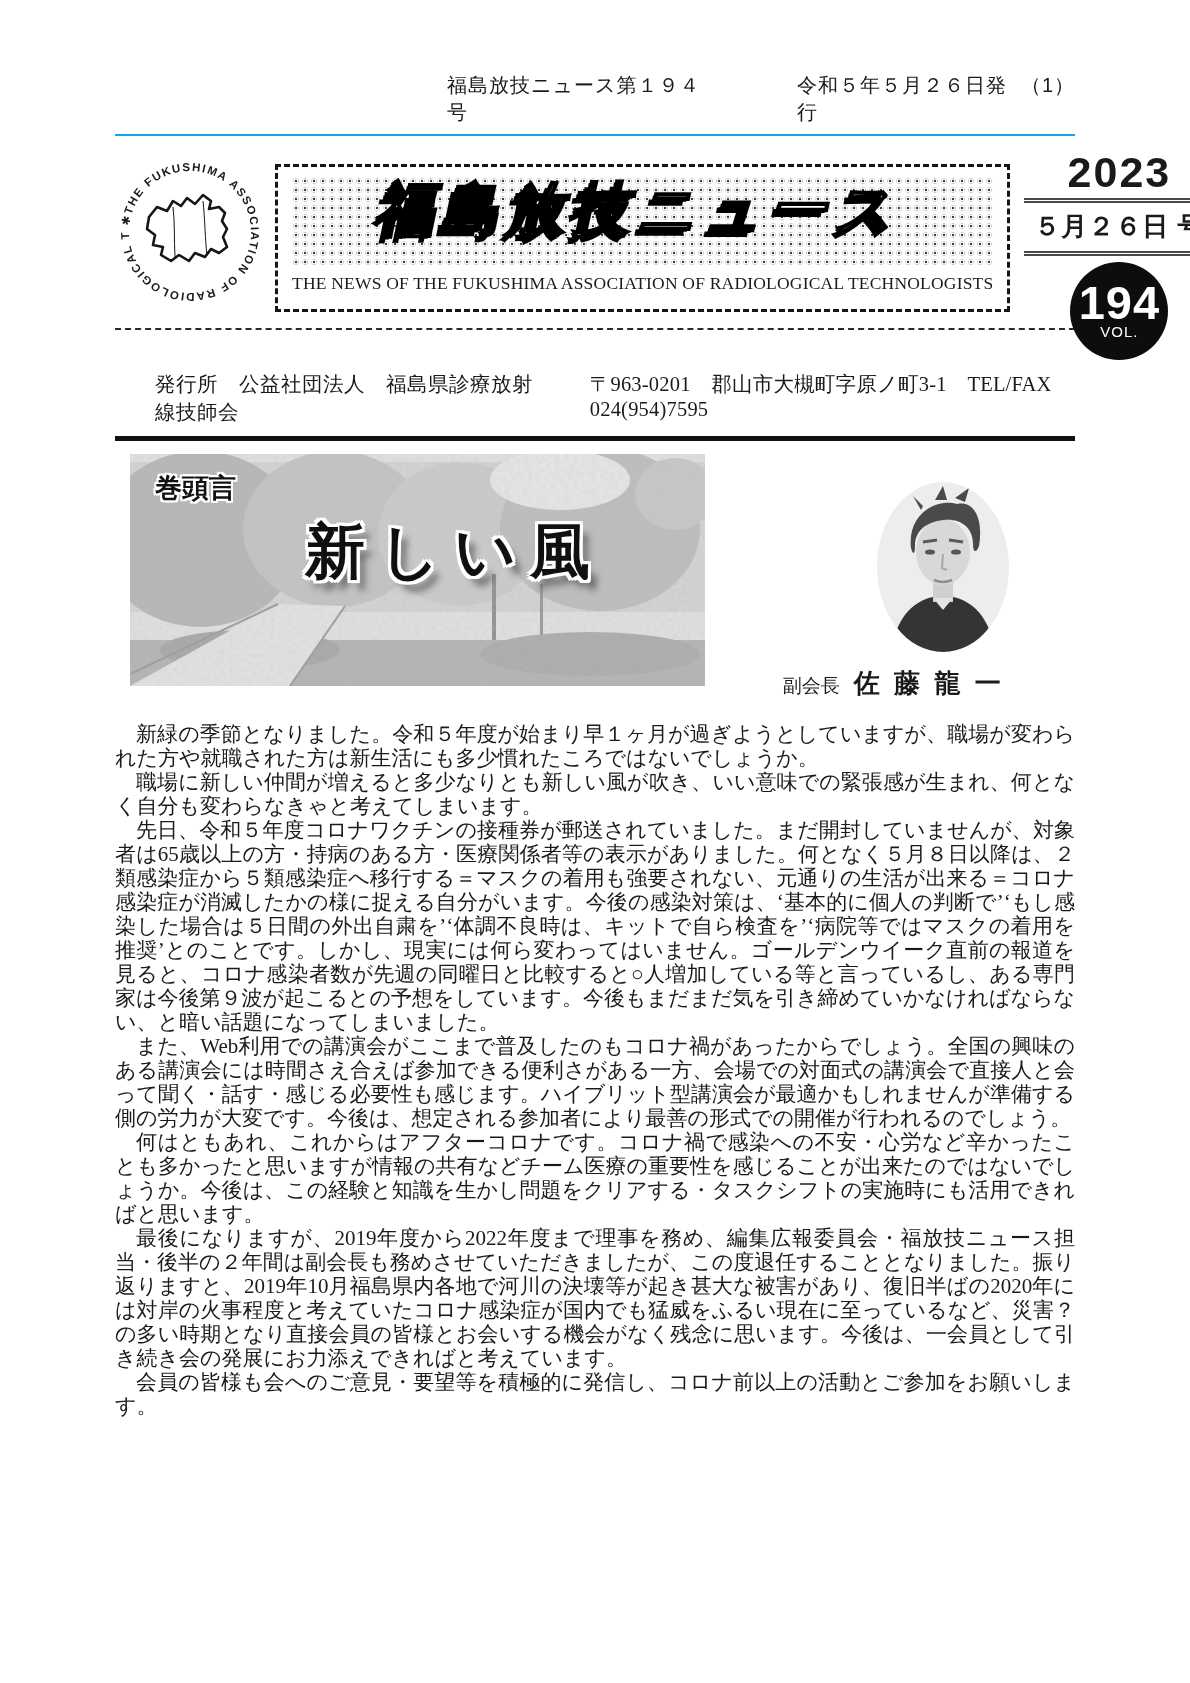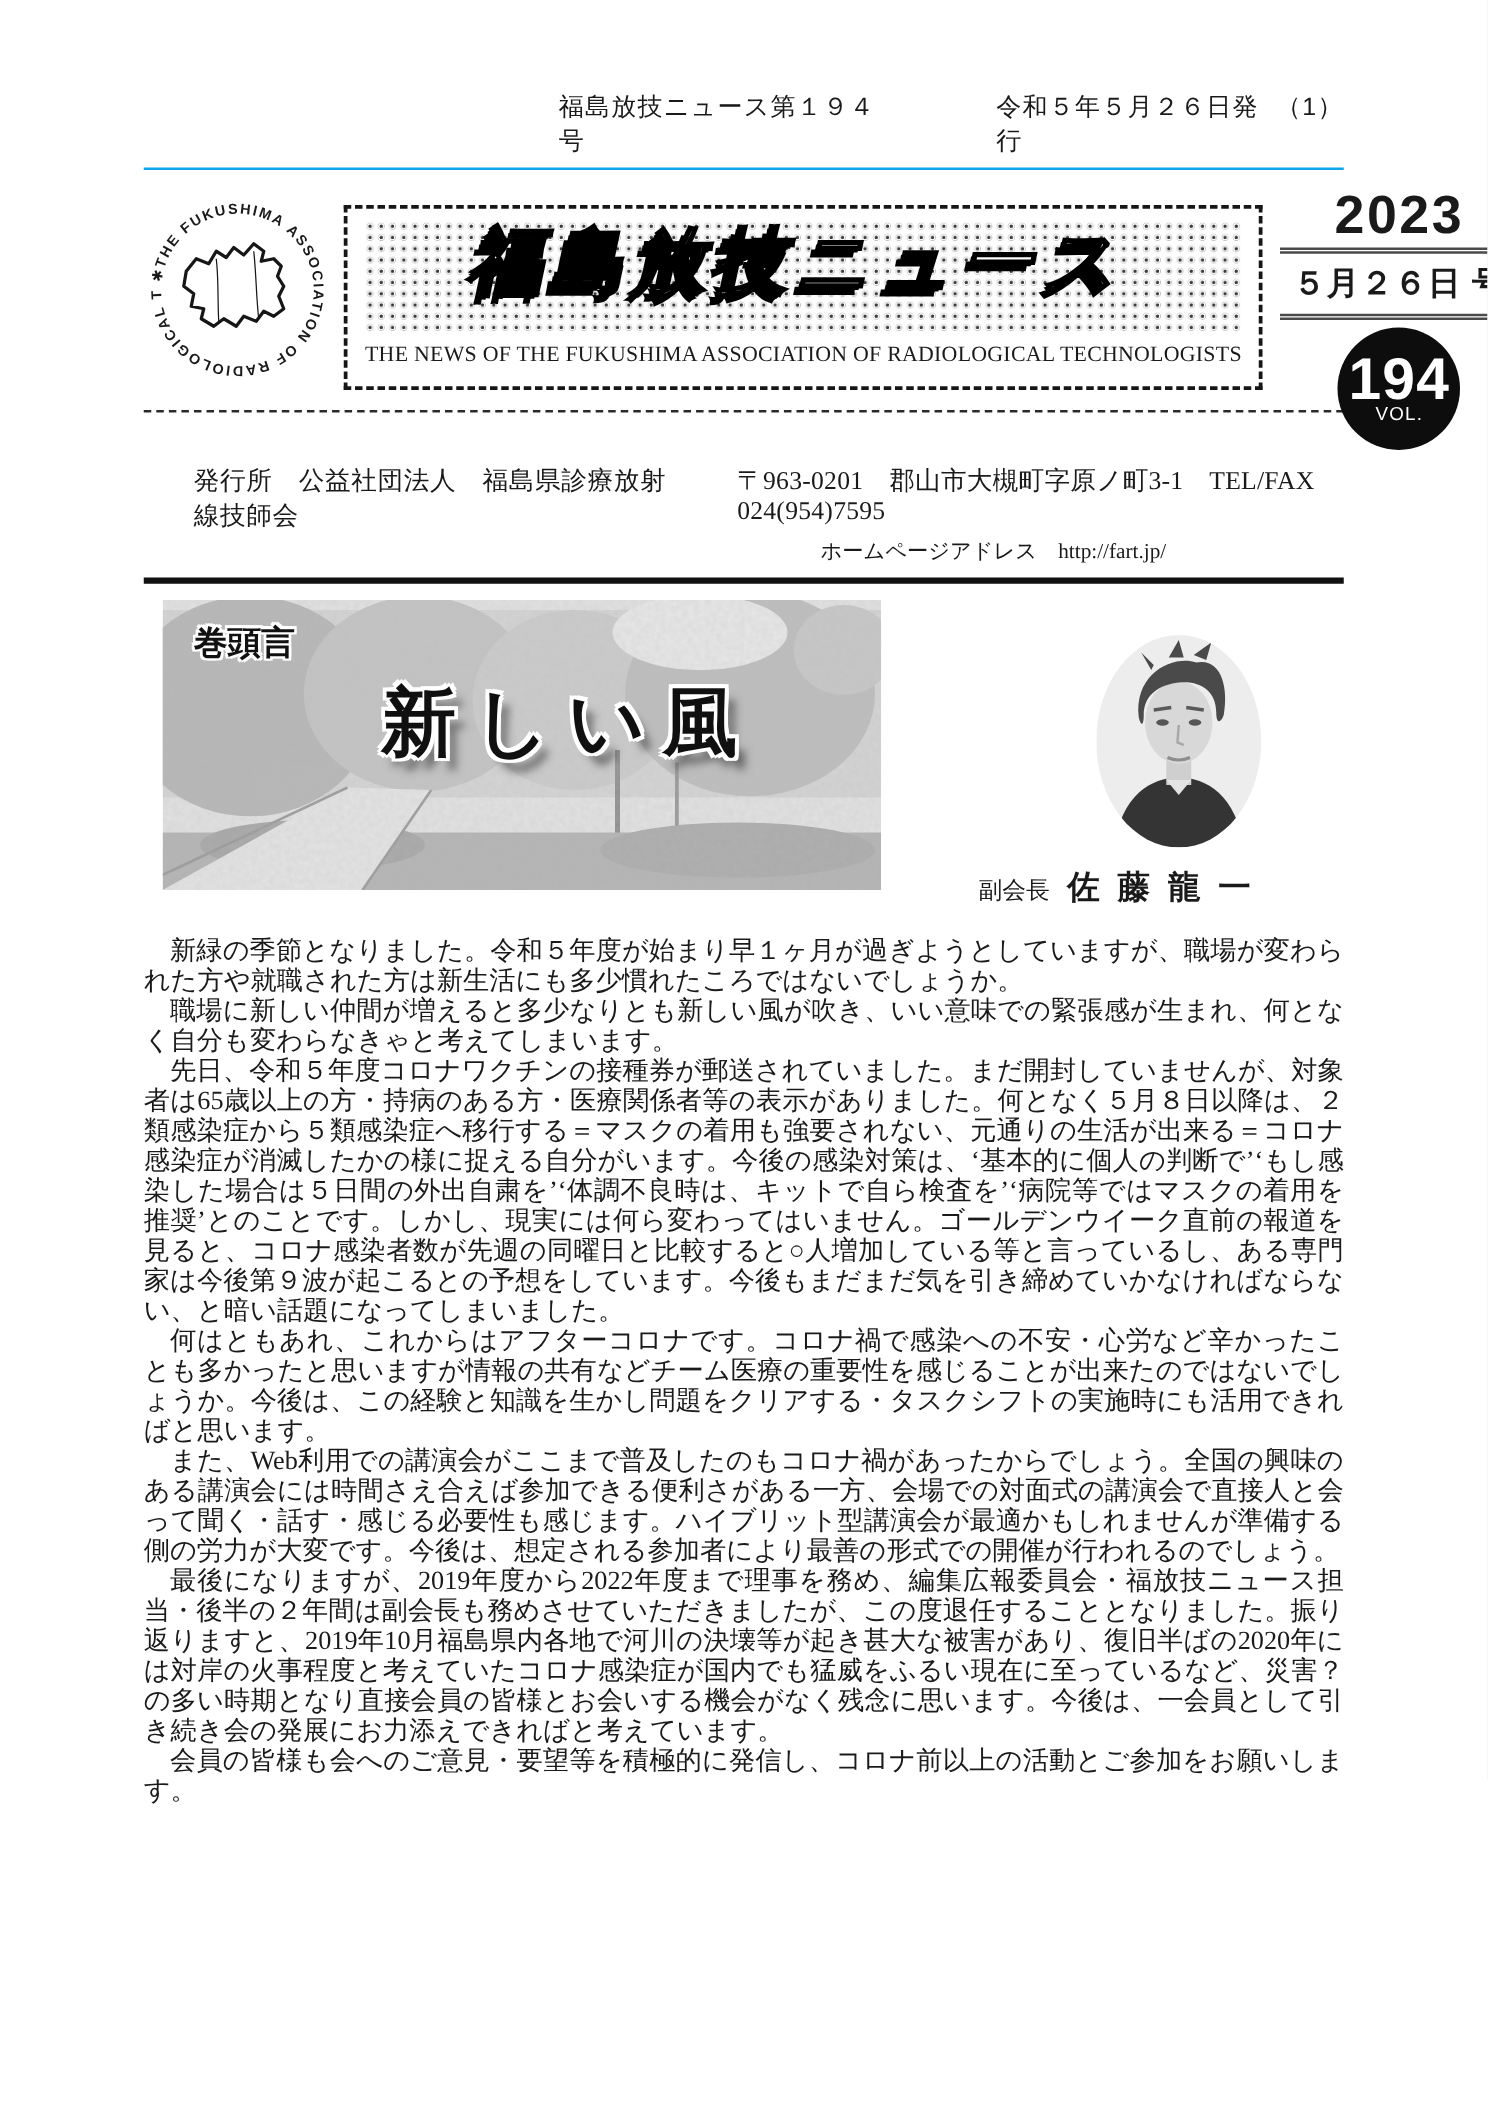--- a/index.html
+++ b/index.html
@@ -135,21 +135,20 @@
         <div class="vol-label">VOL.</div>
       </div>
     </div>
   </div>
 
   <div class="pubstrip">
     <div class="pub-row1">
       <span class="pub-issuer">発行所　公益社団法人　福島県診療放射線技師会</span>
       <span class="pub-address">〒963-0201　郡山市大槻町字原ノ町3-1　TEL/FAX 024(954)7595</span>
     </div>
-    <div class="pub-row2">ホームページアドレス　http://fart.jp/</div>
   </div>
   <div class="thickbar"></div>
 
   <div class="banner">
 
     <div class="banner-photo">
       <svg width="575" height="232" viewBox="0 0 575 232" aria-hidden="true">
         <defs>
           <filter id="grain" x="0" y="0" width="100%" height="100%">
             <feTurbulence type="fractalNoise" baseFrequency="0.22" numOctaves="3" seed="11" stitchTiles="stitch"></feTurbulence>
@@ -197,19 +196,19 @@
 
     <div class="byline">
       <span class="role">副会長</span><span class="name">佐藤龍一</span>
     </div>
   </div>
 
   <div class="article-body">
       <p class="para">新緑の季節となりました。令和５年度が始まり早１ヶ月が過ぎようとしていますが、職場が変わられた方や就職された方は新生活にも多少慣れたころではないでしょうか。</p>
       <p class="para">職場に新しい仲間が増えると多少なりとも新しい風が吹き、いい意味での緊張感が生まれ、何となく自分も変わらなきゃと考えてしまいます。</p>
       <p class="para">先日、令和５年度コロナワクチンの接種券が郵送されていました。まだ開封していませんが、対象者は65歳以上の方・持病のある方・医療関係者等の表示がありました。何となく５月８日以降は、２類感染症から５類感染症へ移行する＝マスクの着用も強要されない、元通りの生活が出来る＝コロナ感染症が消滅したかの様に捉える自分がいます。今後の感染対策は、‘基本的に個人の判断で’‘もし感染した場合は５日間の外出自粛を’‘体調不良時は、キットで自ら検査を’‘病院等ではマスクの着用を推奨’とのことです。しかし、現実には何ら変わってはいません。ゴールデンウイーク直前の報道を見ると、コロナ感染者数が先週の同曜日と比較すると○人増加している等と言っているし、ある専門家は今後第９波が起こるとの予想をしています。今後もまだまだ気を引き締めていかなければならない、と暗い話題になってしまいました。</p>
+      <p class="para">また、Web利用での講演会がここまで普及したのもコロナ禍があったからでしょう。全国の興味のある講演会には時間さえ合えば参加できる便利さがある一方、会場での対面式の講演会で直接人と会って聞く・話す・感じる必要性も感じます。ハイブリット型講演会が最適かもしれませんが準備する側の労力が大変です。今後は、想定される参加者により最善の形式での開催が行われるのでしょう。</p>
       <p class="para">何はともあれ、これからはアフターコロナです。コロナ禍で感染への不安・心労など辛かったことも多かったと思いますが情報の共有などチーム医療の重要性を感じることが出来たのではないでしょうか。今後は、この経験と知識を生かし問題をクリアする・タスクシフトの実施時にも活用できればと思います。</p>
-      <p class="para">また、Web利用での講演会がここまで普及したのもコロナ禍があったからでしょう。全国の興味のある講演会には時間さえ合えば参加できる便利さがある一方、会場での対面式の講演会で直接人と会って聞く・話す・感じる必要性も感じます。ハイブリット型講演会が最適かもしれませんが準備する側の労力が大変です。今後は、想定される参加者により最善の形式での開催が行われるのでしょう。</p>
       <p class="para">最後になりますが、2019年度から2022年度まで理事を務め、編集広報委員会・福放技ニュース担当・後半の２年間は副会長も務めさせていただきましたが、この度退任することとなりました。振り返りますと、2019年10月福島県内各地で河川の決壊等が起き甚大な被害があり、復旧半ばの2020年には対岸の火事程度と考えていたコロナ感染症が国内でも猛威をふるい現在に至っているなど、災害？の多い時期となり直接会員の皆様とお会いする機会がなく残念に思います。今後は、一会員として引き続き会の発展にお力添えできればと考えています。</p>
       <p class="para">会員の皆様も会へのご意見・要望等を積極的に発信し、コロナ前以上の活動とご参加をお願いします。</p>
     </div>
 
 </div>
 
 </body></html>

